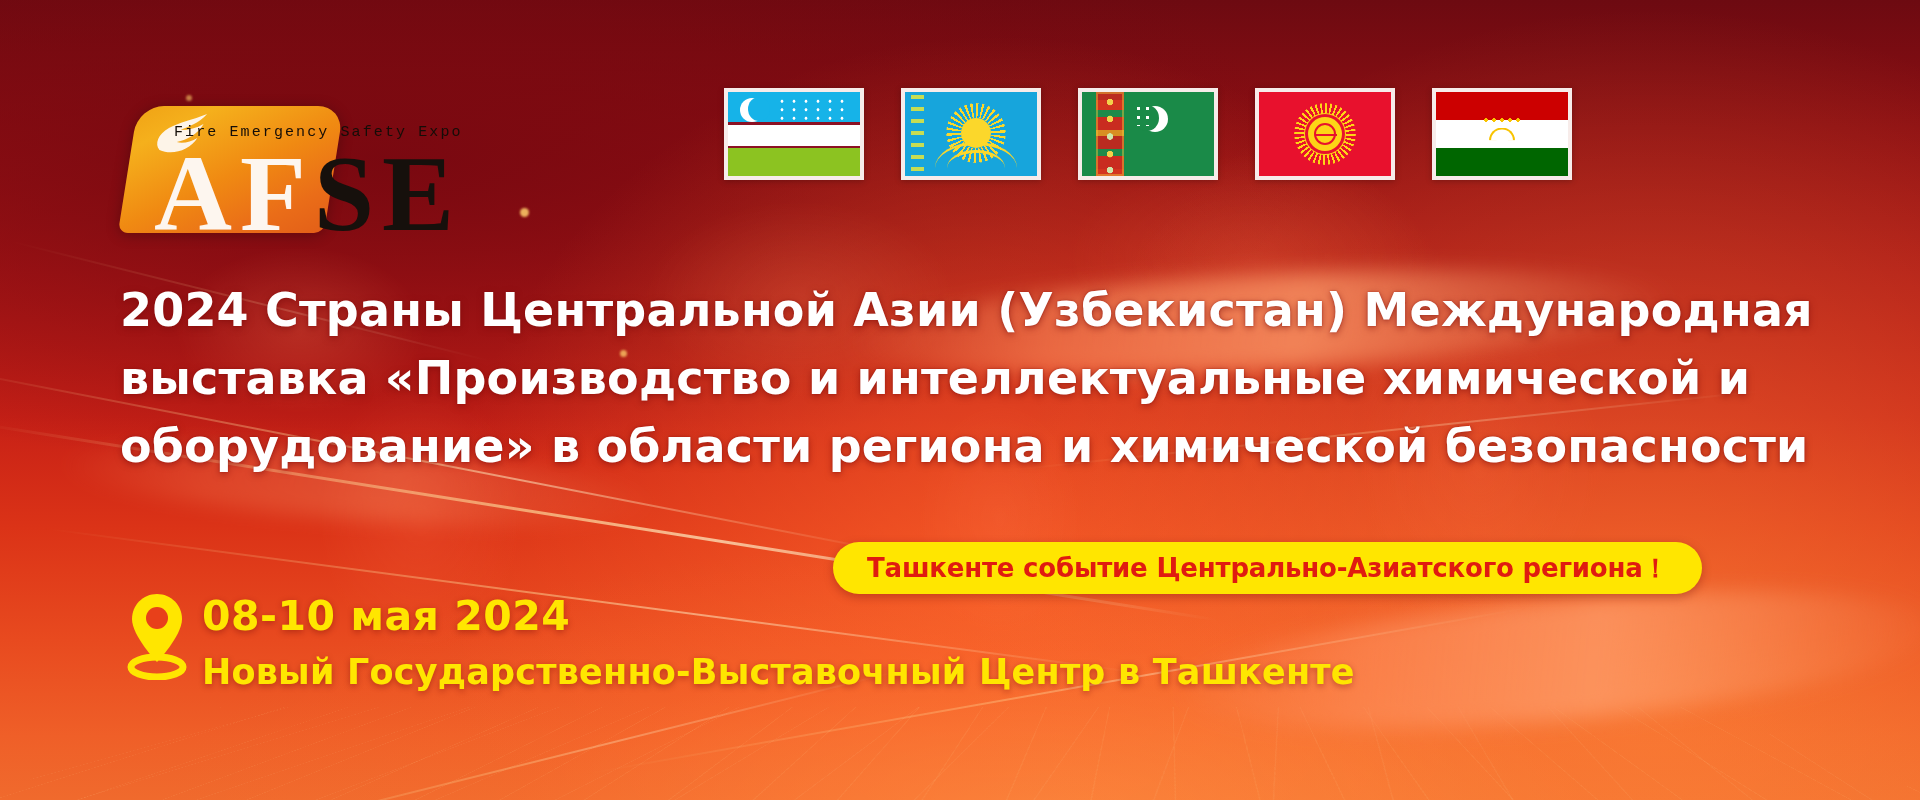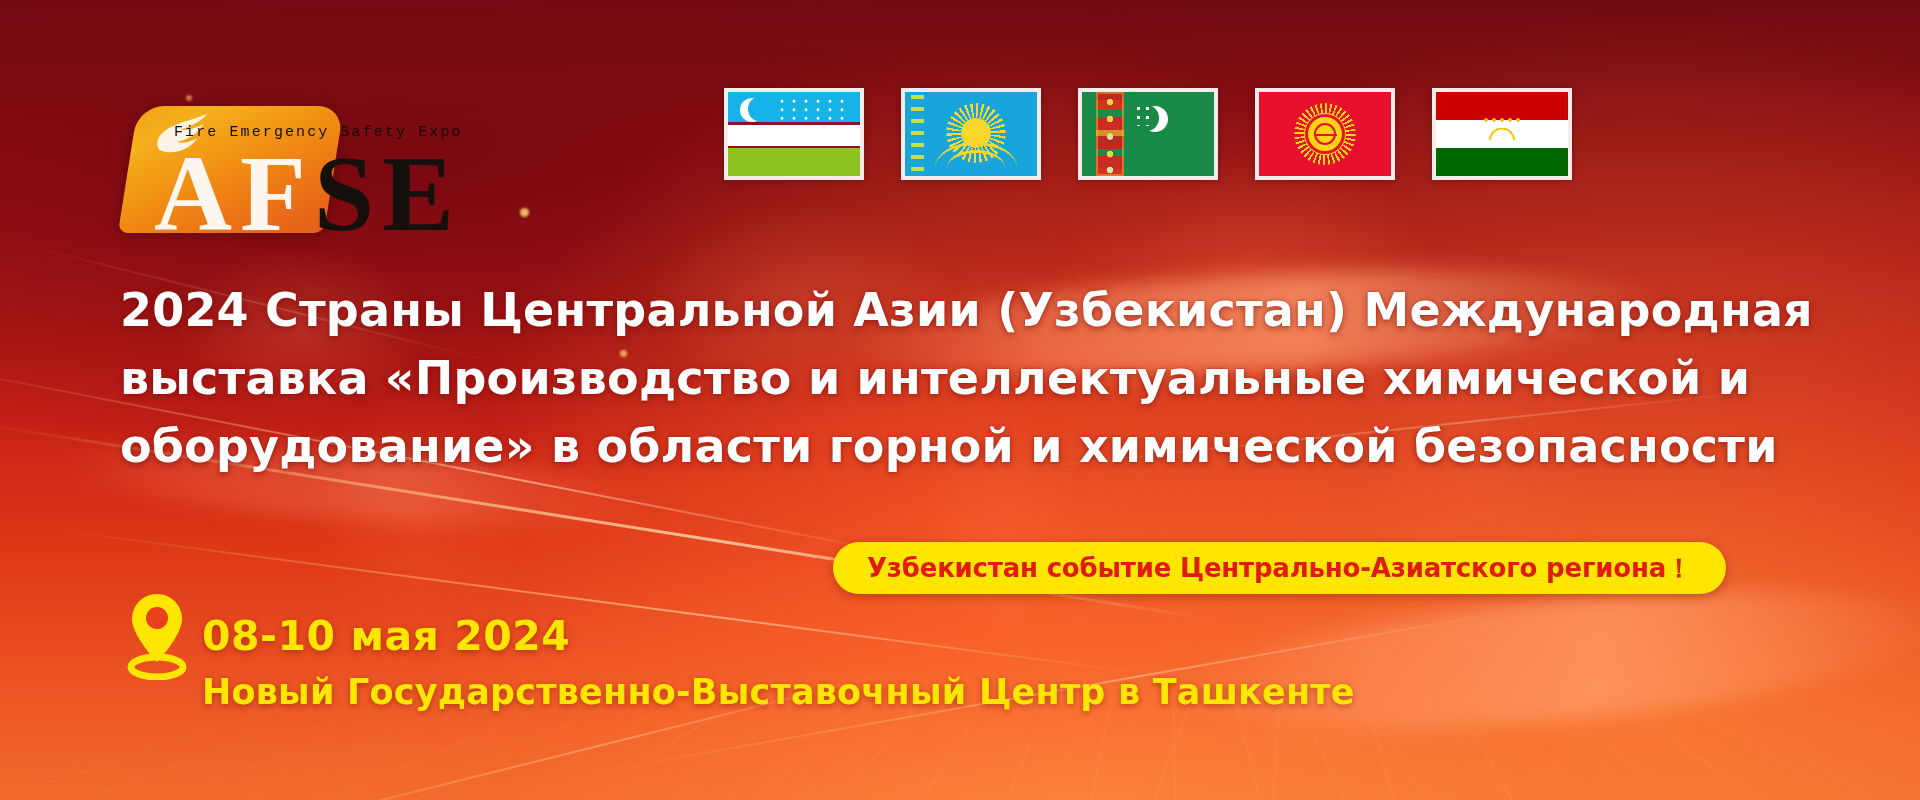--- a/index.html
+++ b/index.html
@@ -211,21 +211,20 @@
   
   .footer { position:absolute; left:126px; top:588px; display:flex; align-items:flex-start; }
   .pin { width:62px; height:92px; margin-right:14px; flex:0 0 auto; }
   .footer-text { padding-top:4px; }
   .date {
     font-family:"DejaVu Sans", sans-serif;
     font-weight:700; font-size:41px; color:#ffe600;
     letter-spacing:0.5px; white-space:nowrap;
     text-shadow:0 2px 6px rgba(120,12,8,0.45);
     margin-bottom:12px;
-    margin-top:20px;
   }
   .venue {
     font-family:"DejaVu Sans", sans-serif;
     font-weight:700; font-size:35px; color:#ffe600;
     letter-spacing:0.2px; white-space:nowrap;
     text-shadow:0 2px 6px rgba(120,12,8,0.45);
   }
 </style>
 </head>
 <body>
@@ -293,25 +292,25 @@
     <div class="flag flag-tj">
       <div class="tj-stars"></div>
       <div class="tj-crown"></div>
     </div>
 
   </div>
 
   <div class="headline">
     <div>2024 Страны Центральной Азии (Узбекистан) Международная</div>
     <div>выставка «Производство и интеллектуальные химической и</div>
-    <div>оборудование» в области горной и химической безопасности</div>
+    <div>оборудование» в области региона и химической безопасности</div>
   </div>
 
   <div class="badge">
-    <span>Узбекистан событие Центрально-Азиатского региона！</span>
+    <span>Ташкенте событие Центрально-Азиатского региона！</span>
   </div>
 
   <div class="footer">
     <div class="pin">
       <svg viewBox="0 0 62 92" width="62" height="92" aria-hidden="true">
         <ellipse cx="31" cy="79" rx="26" ry="10" fill="none" stroke="#ffe600" stroke-width="7"></ellipse>
         <path d="M31 6 C17 6 6 17 6 31 C6 48 31 74 31 74 C31 74 56 48 56 31 C56 17 45 6 31 6 Z" fill="#ffe600"></path>
         <circle cx="31" cy="30" r="11" fill="#e8401a"></circle>
       </svg>
     </div>

